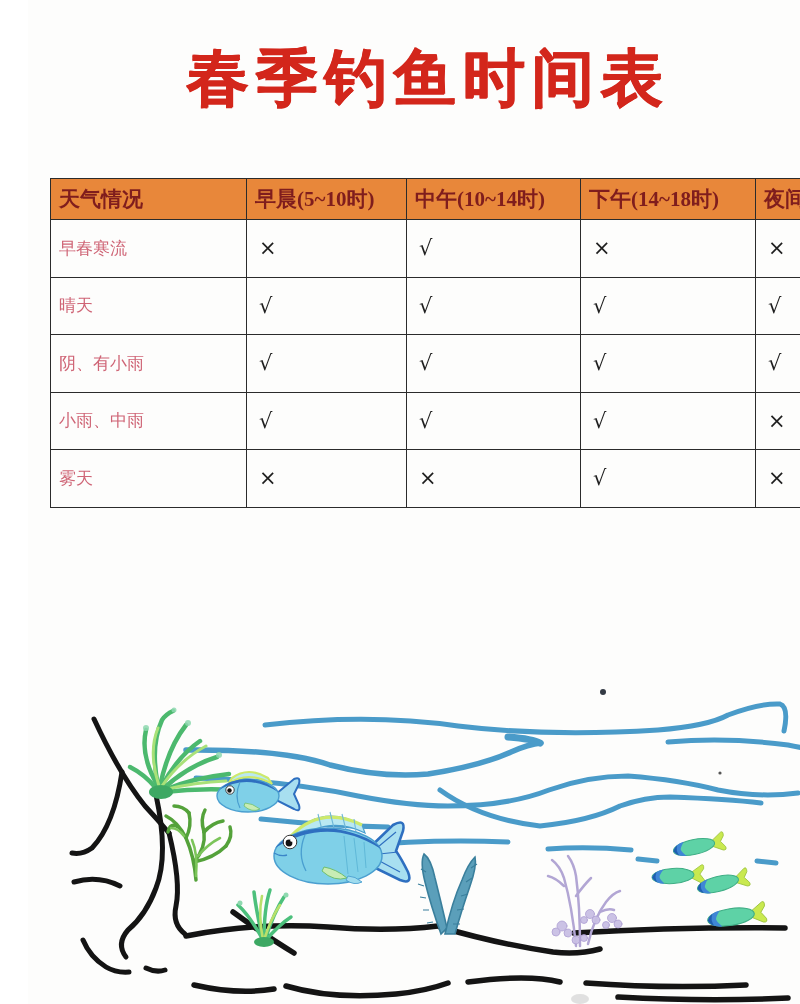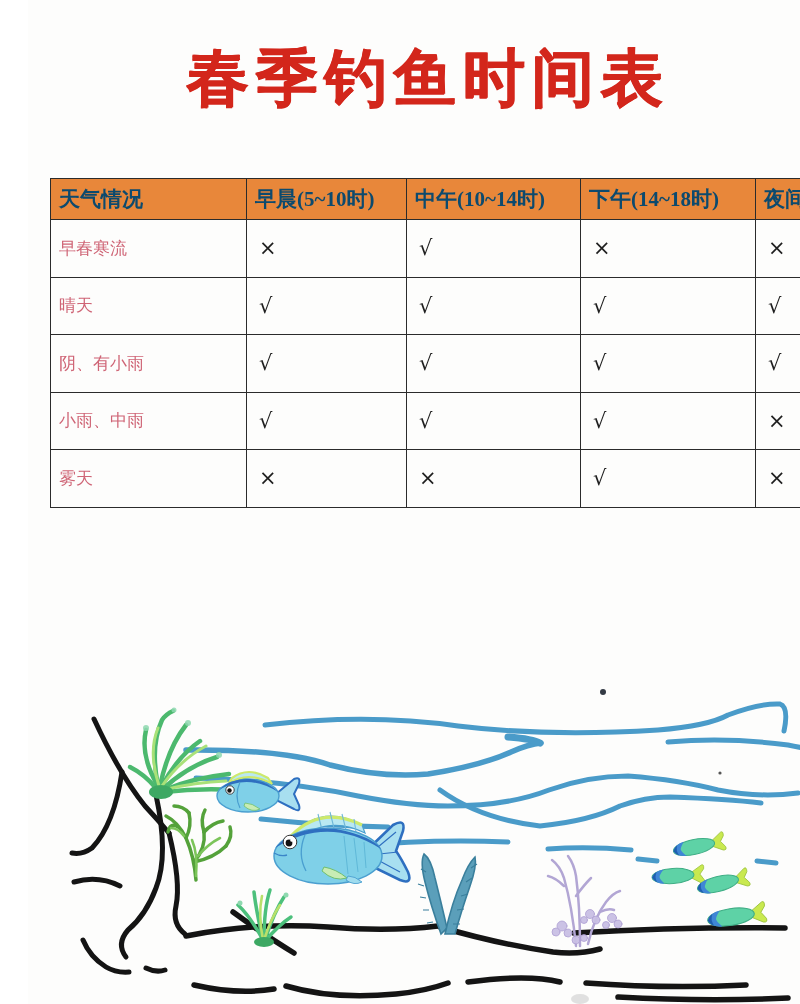--- a/index.html
+++ b/index.html
@@ -29,21 +29,21 @@
     border-collapse:collapse;
     table-layout:fixed;
   }
   .fish-table th, .fish-table td{
     border:1.5px solid #2b2b2b;
     overflow:hidden;
     white-space:nowrap;
   }
   .fish-table th{
     background:#e8873a;
-    color:#0c4a6e;
+    color:#7f1d1d;
     font-size:21px;
     font-weight:bold;
     text-align:left;
     height:40px;
     padding:0 2px 0 8px;
   }
   .fish-table td{ height:54.5px; background:#fdfdfc; }
   td.row-label{
     color:#cf6576;
     font-weight:normal;

